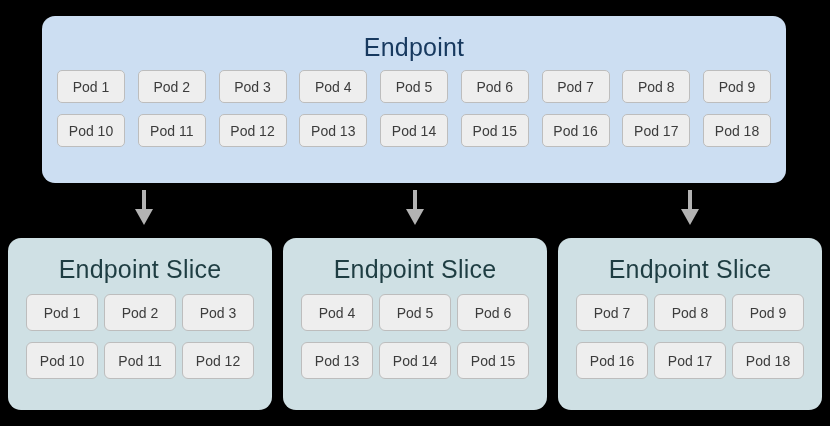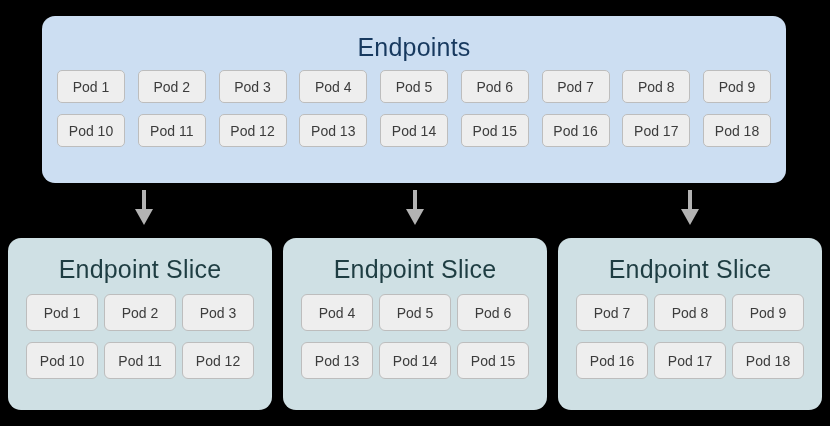--- a/index.html
+++ b/index.html
@@ -122,21 +122,21 @@
     font-size: 14px;
     color: #3c3c3c;
   }
 </style>
 </head>
 <body>
 
 <div id="stage">
 
   <div class="endpoints-panel">
-    <div class="endpoints-title">Endpoints</div>
+    <div class="endpoints-title">Endpoint</div>
     <div class="endpoints-rows">
       <div class="ep-row">
         <div class="pod-chip">Pod 1</div>
         <div class="pod-chip">Pod 2</div>
         <div class="pod-chip">Pod 3</div>
         <div class="pod-chip">Pod 4</div>
         <div class="pod-chip">Pod 5</div>
         <div class="pod-chip">Pod 6</div>
         <div class="pod-chip">Pod 7</div>
         <div class="pod-chip">Pod 8</div>

